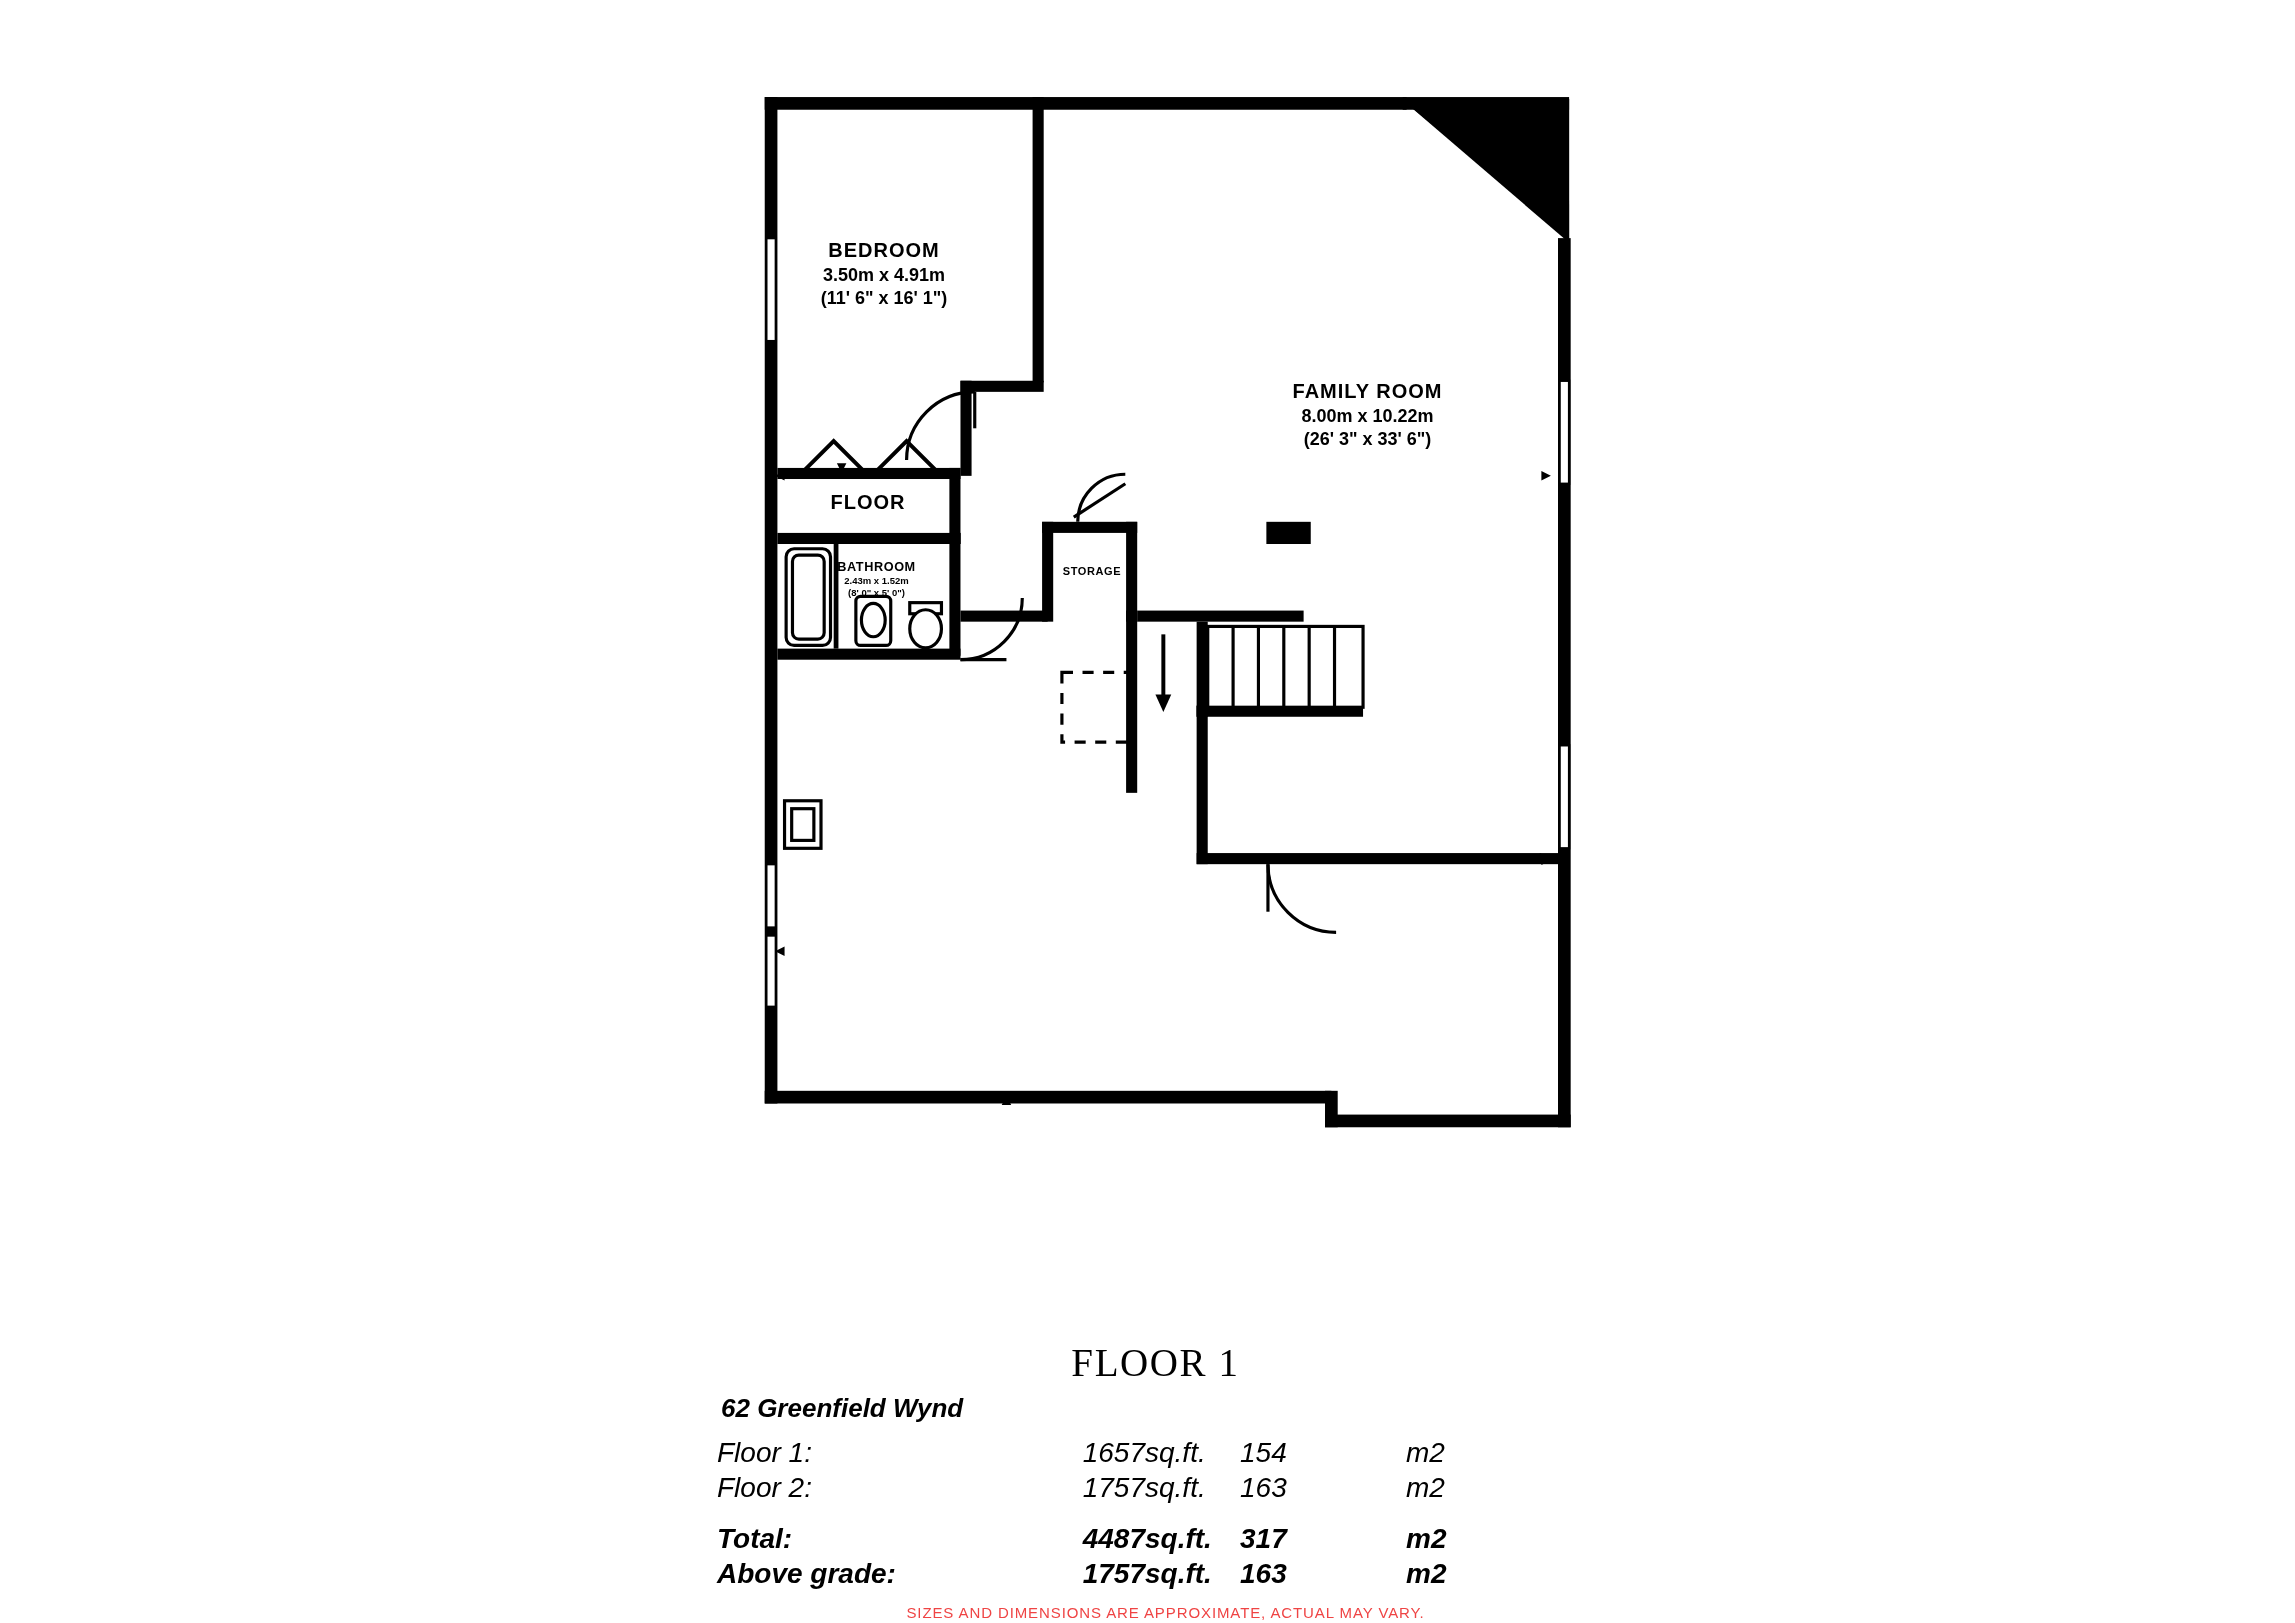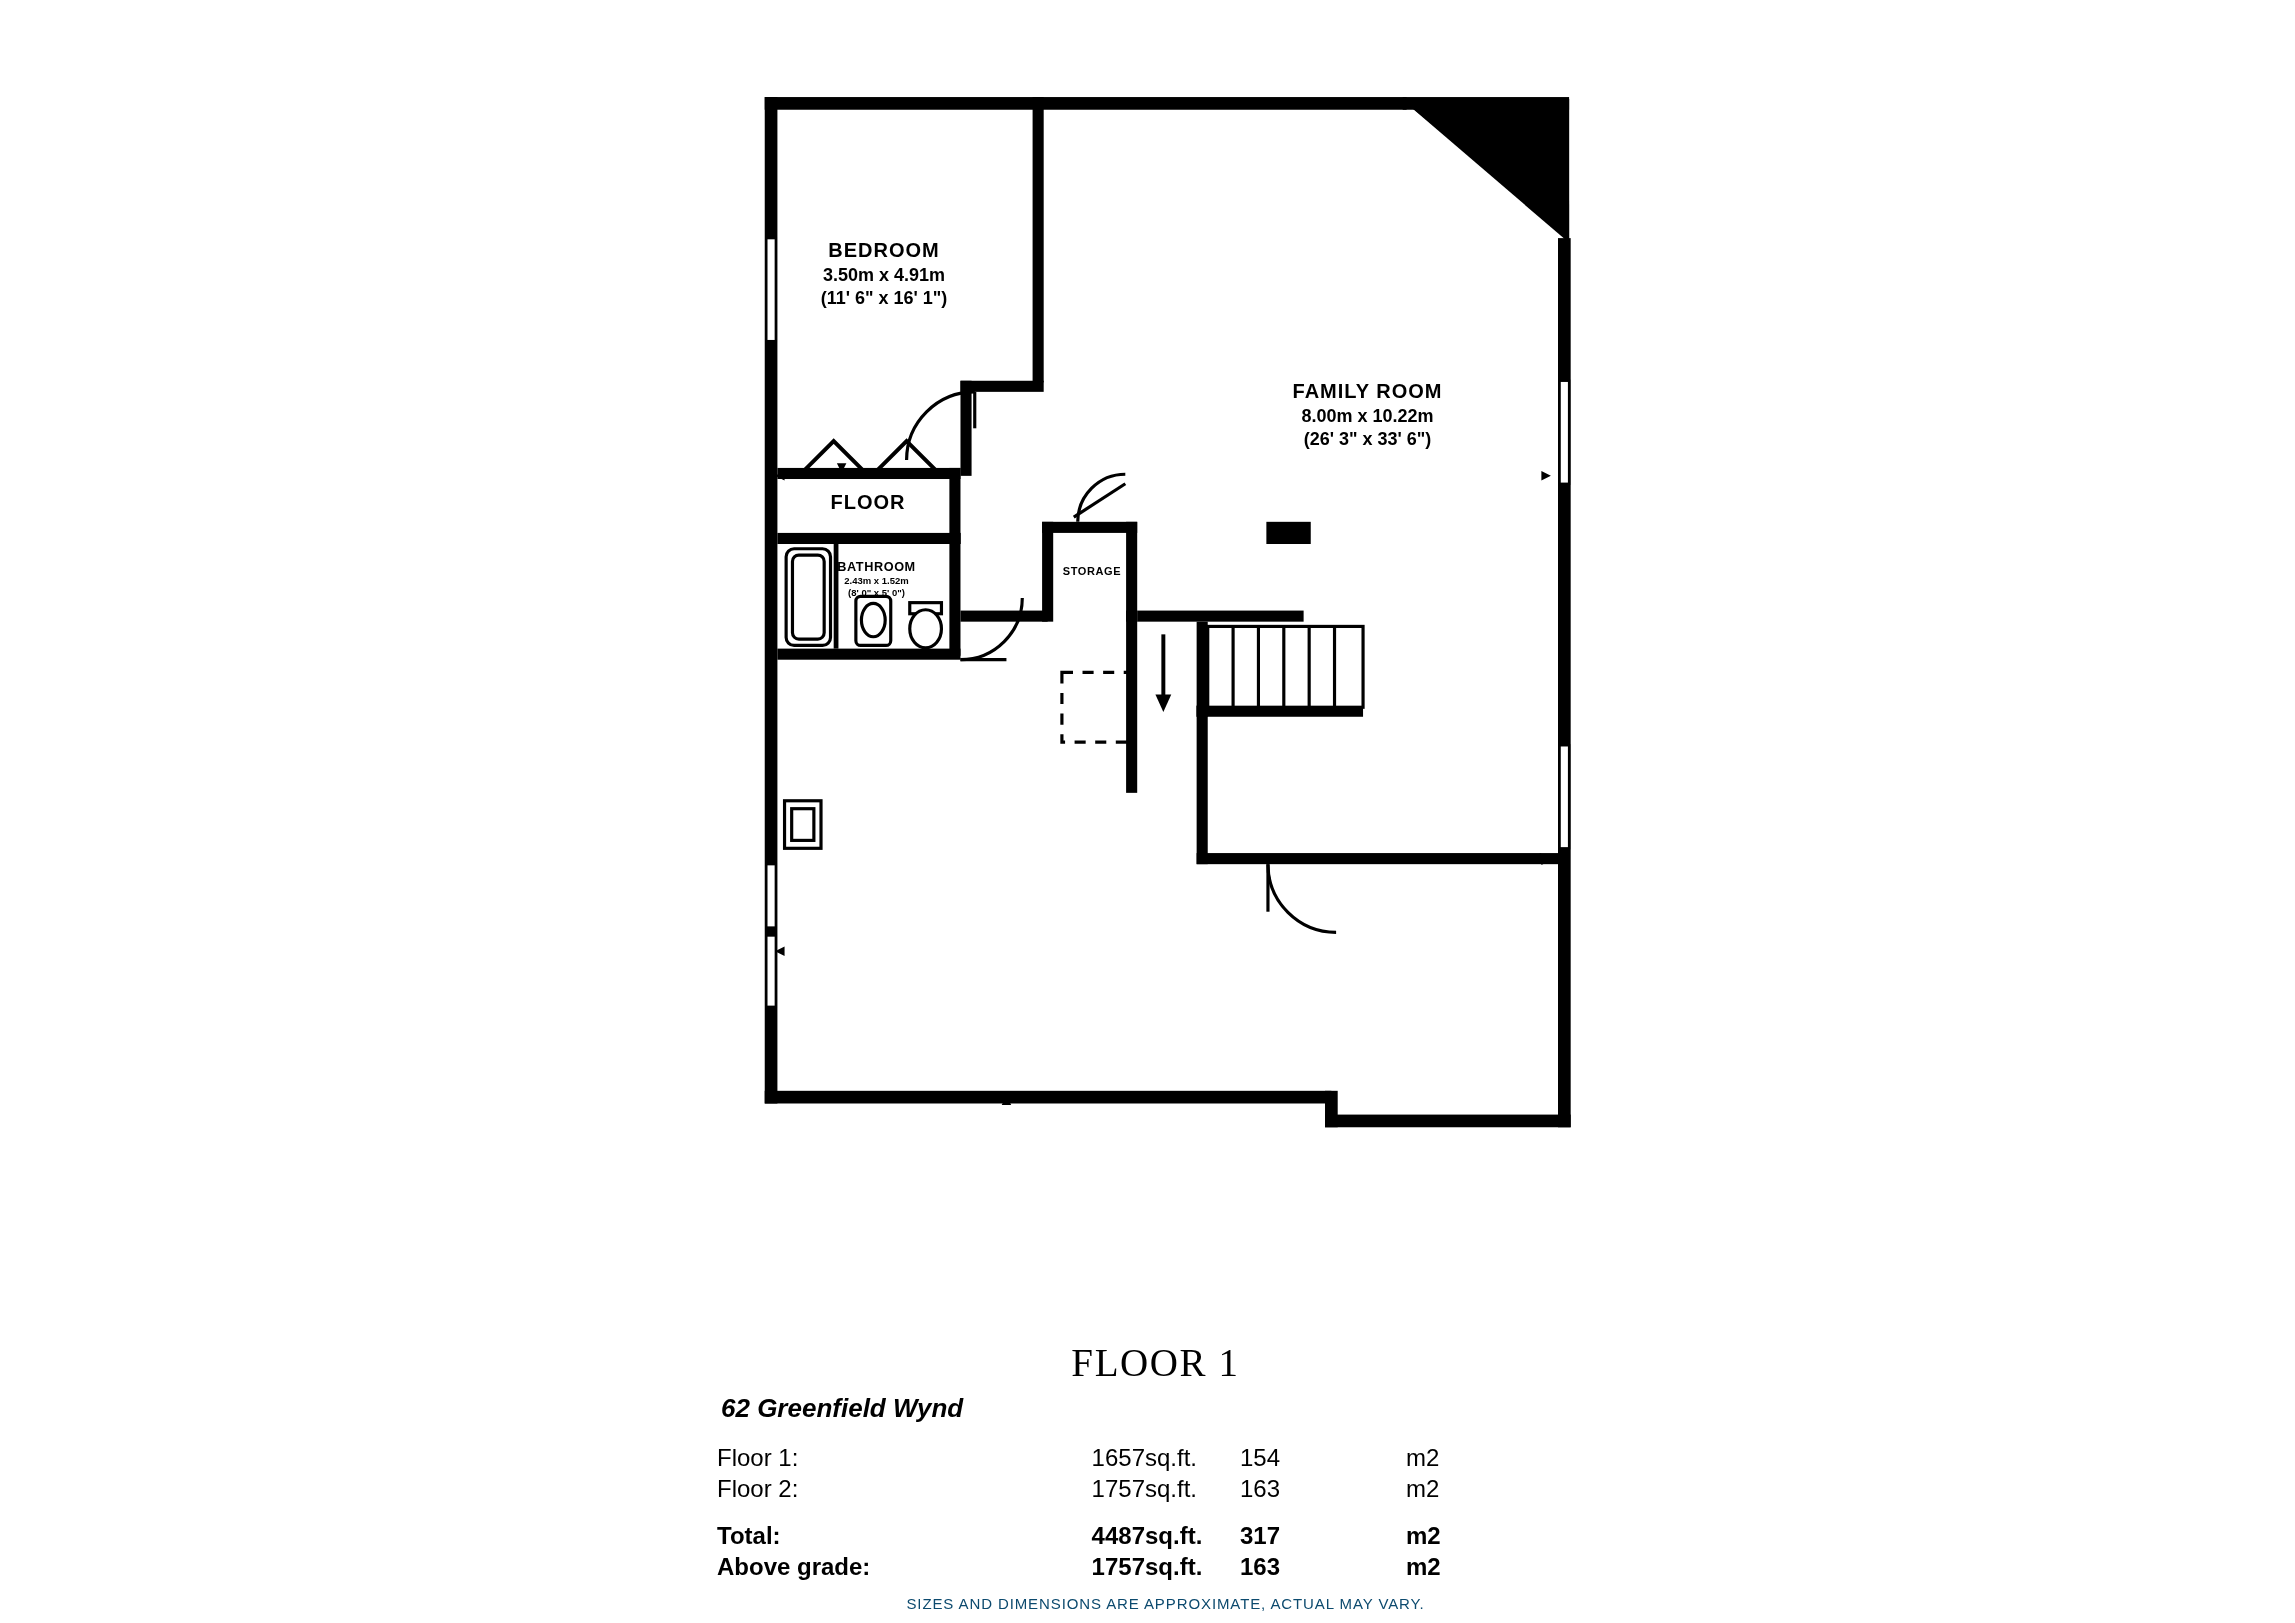--- a/index.html
+++ b/index.html
@@ -58,42 +58,43 @@
   }
   #address {
     font-size: 26px;
     font-weight: bold;
     font-style: italic;
     margin-left: 721px;
     margin-top: 8px;
   }
   table.areas {
     margin-left: 717px;
-    margin-top: 18px;
+    margin-top: 11px;
     border-collapse: collapse;
-    font-size: 24px;
+    font-size: 28px;
+    font-style: italic;
   }
   table.areas td {
     padding: 1.6px 0;
     white-space: nowrap;
   }
   td.lbl   { width: 230px; }
   td.sqft  { width: 198px; text-align: right; }
   td.sqftu { width: 95px; padding-left: 11px; }
   td.m2    { width: 166px; }
   td.m2u   { width: 87px; padding-left: 11px; }
   tr.total td { font-weight: bold; padding-top: 17.4px; }
   tr.grade td { font-weight: bold; }
   #disclaimer {
     margin-top: 12.7px;
     margin-left: 4px;
     text-align: center;
     font-size: 15px;
     letter-spacing: 0.9px;
-    color: #0c4a6e;
+    color: #ef4444;
     padding-left: 32px;
   }
   svg { display: block; }
 </style>
 </head>
 <body>
 
 <div id="floorplan">
 
   <svg width="2295" height="1237" viewBox="0 0 2896 1560">

